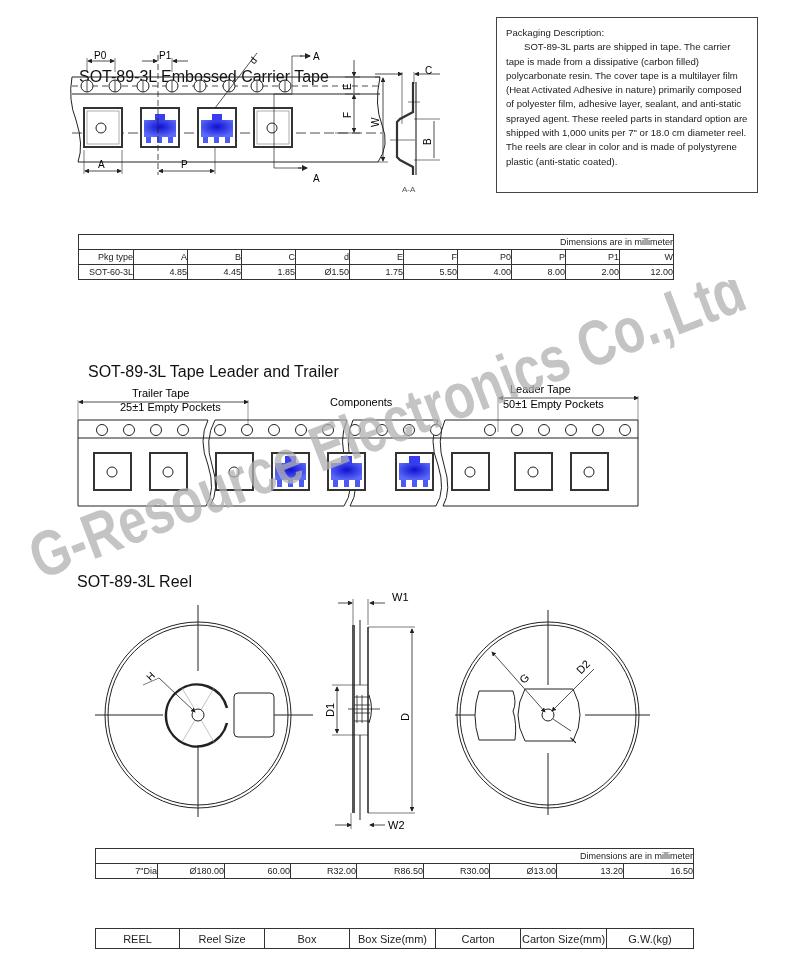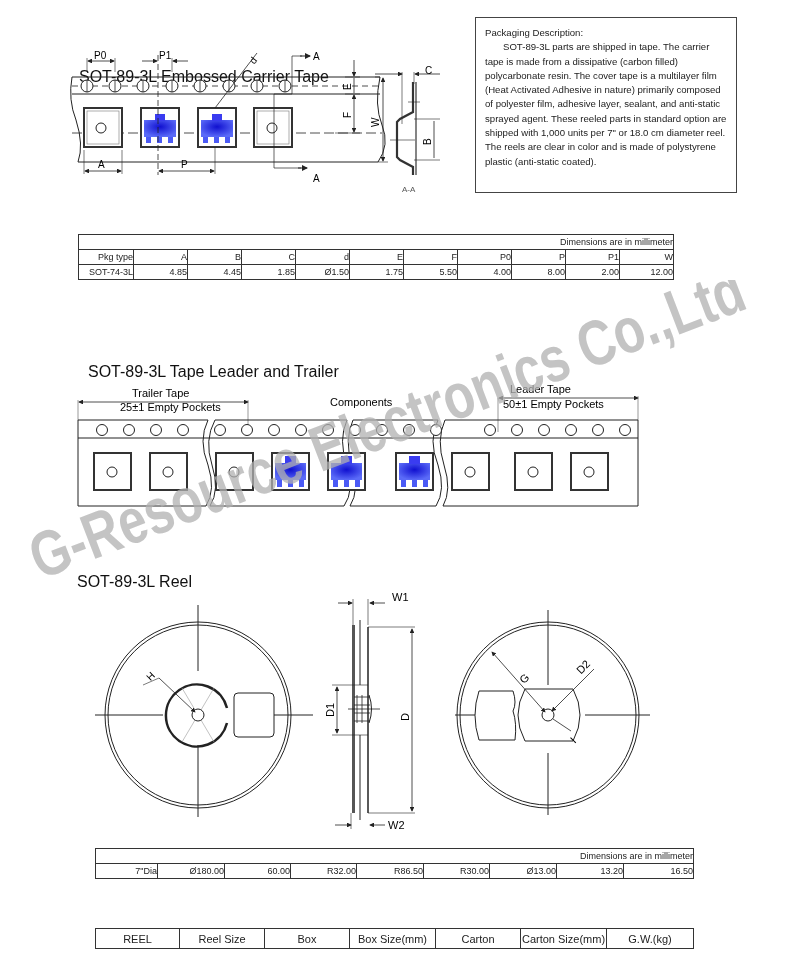--- a/index.html
+++ b/index.html
@@ -1,20 +1,20 @@
 <!DOCTYPE html>
 <html><head>
 <meta charset="utf-8">
 <style>
   html, body { margin:0; padding:0; background:#fff; }
   body { width:800px; height:980px; position:relative; overflow:hidden;
          font-family:"Liberation Sans", sans-serif; color:#111; }
   .abs { position:absolute; }
   .h-title { font-size:16px; color:#111; white-space:nowrap; }
-  .desc-box { left:475px; top:17px; width:262px; height:176px; border:1.5px solid #444;
+  .desc-box { left:496px; top:17px; width:262px; height:176px; border:1.5px solid #444;
               box-sizing:border-box; padding:8px 8px 0 9px; font-size:9.6px; line-height:14.3px; color:#222; }
   table.dim { border-collapse:collapse; position:absolute; font-size:9px; color:#222; table-layout:fixed; }
   table.dim td { border:1px solid #333; text-align:right; padding:0; height:14px; }
   table.dim td.cap { height:14px; }
   table.pack { border-collapse:collapse; position:absolute; font-size:11px; color:#222; table-layout:fixed; }
   table.pack td { border:1px solid #333; text-align:center; padding:0; height:19px; }
   svg text { font-family:"Liberation Sans", sans-serif; }
   .wm { left:30px; top:280px; width:760px; height:320px; pointer-events:none; }
 </style>
 </head>
@@ -191,21 +191,21 @@
     <td>C</td>
     <td>d</td>
     <td>E</td>
     <td>F</td>
     <td>P0</td>
     <td>P</td>
     <td>P1</td>
     <td>W</td>
   </tr>
   <tr>
-    <td>SOT-74-3L</td>
+    <td>SOT-60-3L</td>
     <td>4.85</td>
     <td>4.45</td>
     <td>1.85</td>
     <td>Ø1.50</td>
     <td>1.75</td>
     <td>5.50</td>
     <td>4.00</td>
     <td>8.00</td>
     <td>2.00</td>
     <td>12.00</td>

